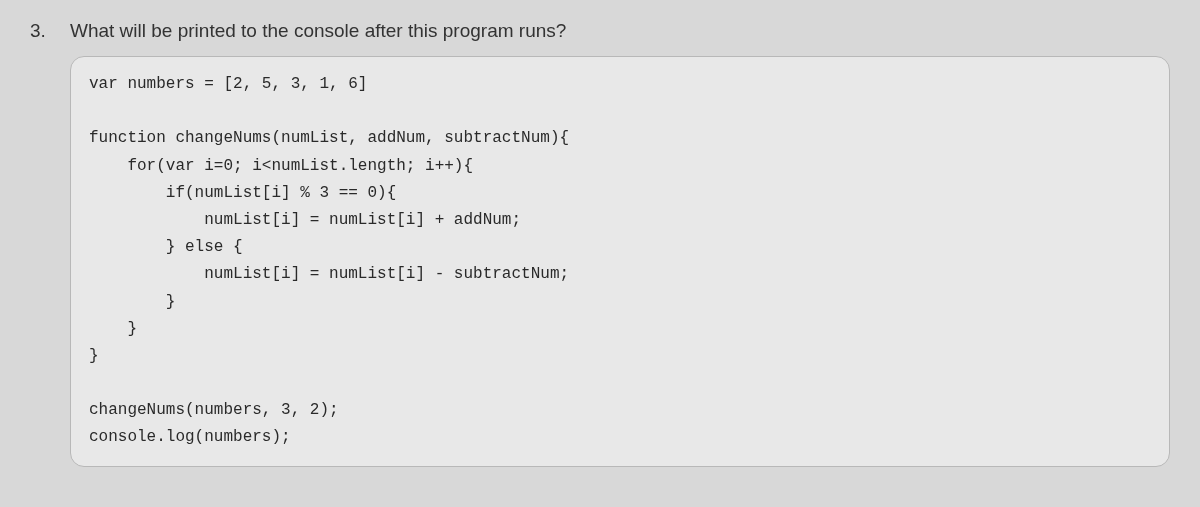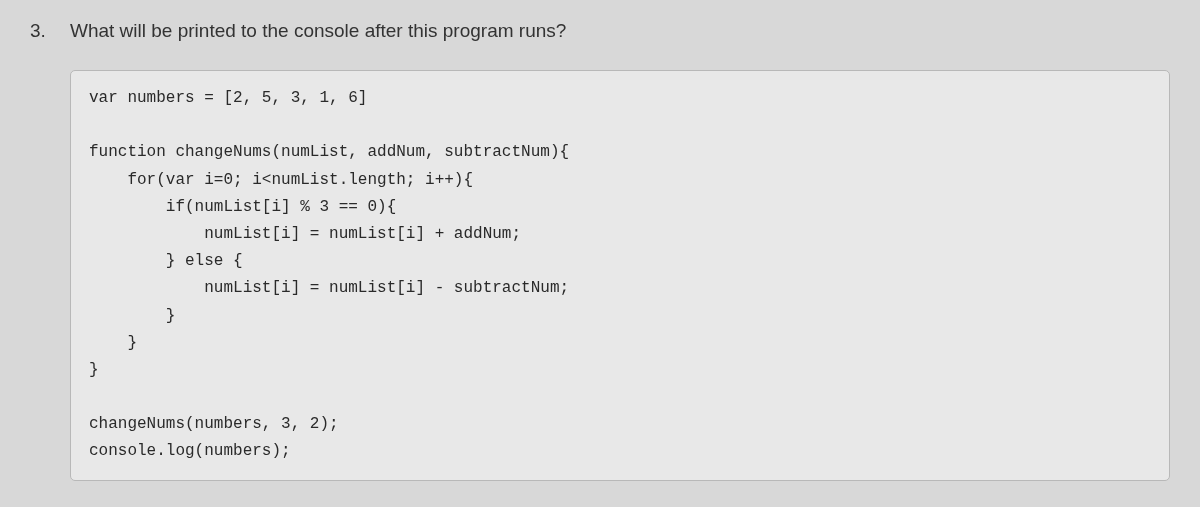--- a/index.html
+++ b/index.html
@@ -22,26 +22,26 @@
       font-size: 19px;
       color: #333;
       min-width: 24px;
     }
     .question-content {
       flex: 1;
     }
     .question-text {
       font-size: 19px;
       color: #333;
-      margin-bottom: 28px;
+      margin-bottom: 14px;
     }
     .code-block {
       background: #e8e8e8;
       border: 1px solid #b8b8b8;
-      border-radius: 5px;
+      border-radius: 14px;
       padding: 14px 18px;
       font-family: "Consolas", "Monaco", "Courier New", monospace;
       font-size: 16px;
       line-height: 1.7;
       color: #2a2a2a;
       white-space: pre;
       overflow: hidden;
     }
   </style>
 </head>

